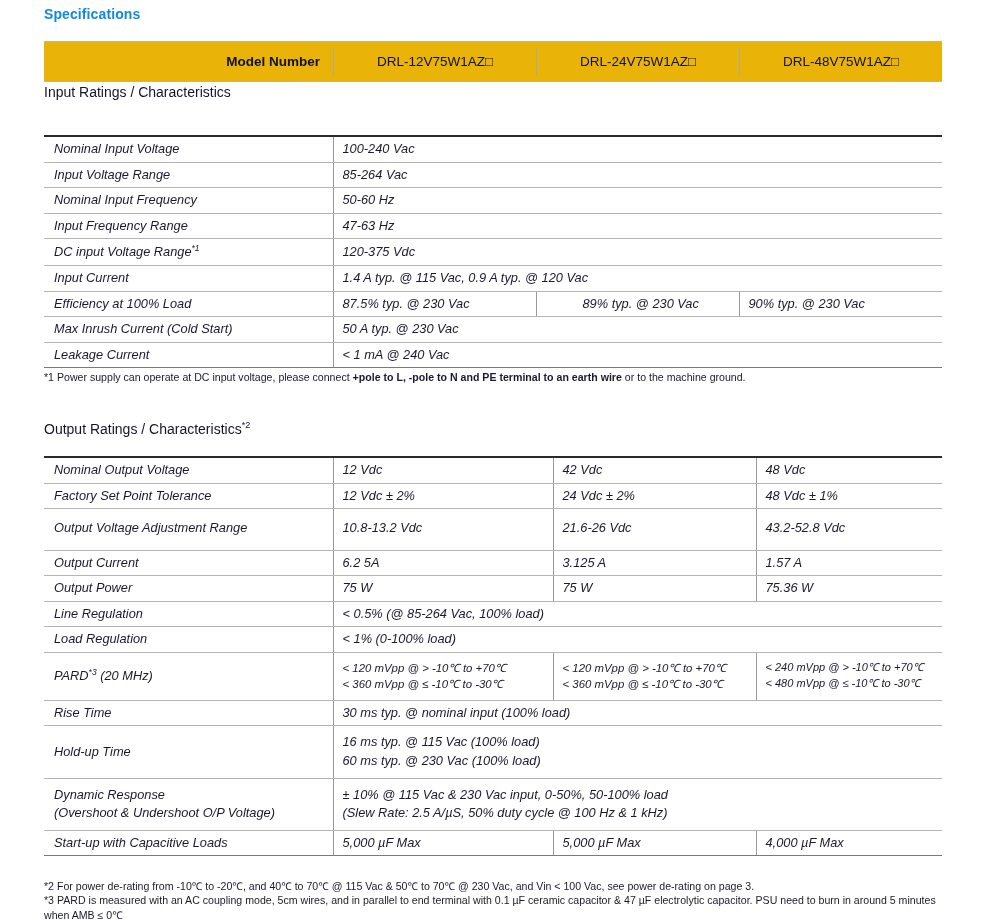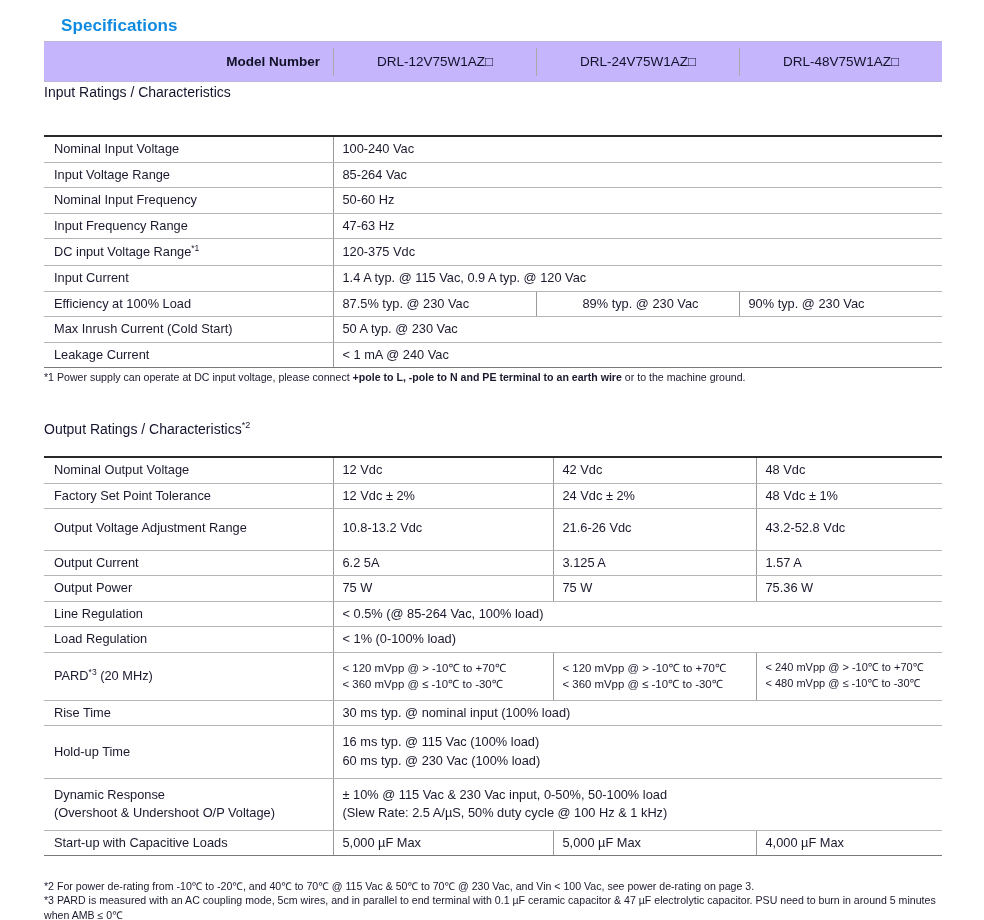--- a/index.html
+++ b/index.html
@@ -13,34 +13,33 @@
   .page {
     position: relative;
     width: 984px; height: 920px;
     padding: 0;
     overflow: hidden;
   }
 
   
   .spec-title {
     position: absolute;
-    left: 44px; top: 16px;
-    font-size: 17px;
+    left: 44px; top: 6px;
+    font-size: 14px;
     font-weight: bold;
     color: #0f8ae0;
     letter-spacing: 0.1px;
-    margin-left: 17px;
   }
 
   
   .model-header {
     position: absolute;
     left: 44px; top: 41px;
     width: 898px; height: 41px;
-    background: #c4b5fd;
+    background: #eab308;
     border-top: 1px dotted #b8b8b8;
     border-bottom: 1px dotted #b8b8b8;
     display: flex;
     align-items: center;
   }
   .model-header .mh-label {
     width: 289px;
     text-align: right;
     padding-right: 13px;
     font-size: 13.5px;
@@ -76,20 +75,21 @@
     table-layout: fixed;
   }
   .spec-table tr { }
   .spec-table td {
     font-size: 12.8px;
     color: #1a1a2e;
     border-bottom: 1px solid #b5b5b5;
     vertical-align: middle;
     padding: 3px 0 3px 0;
     line-height: 1.45;
+    font-style: italic;
   }
   .spec-table tr:first-child td { border-top: 2px solid #2a2a2a; }
   .spec-table tr:last-child td { border-bottom: 1px solid #7a7a7a; }
   .spec-table td.label {
     padding-left: 10px;
     padding-right: 6px;
   }
   .spec-table td.val {
     border-left: 1px solid #9a9a9a;
     padding-left: 9px;

